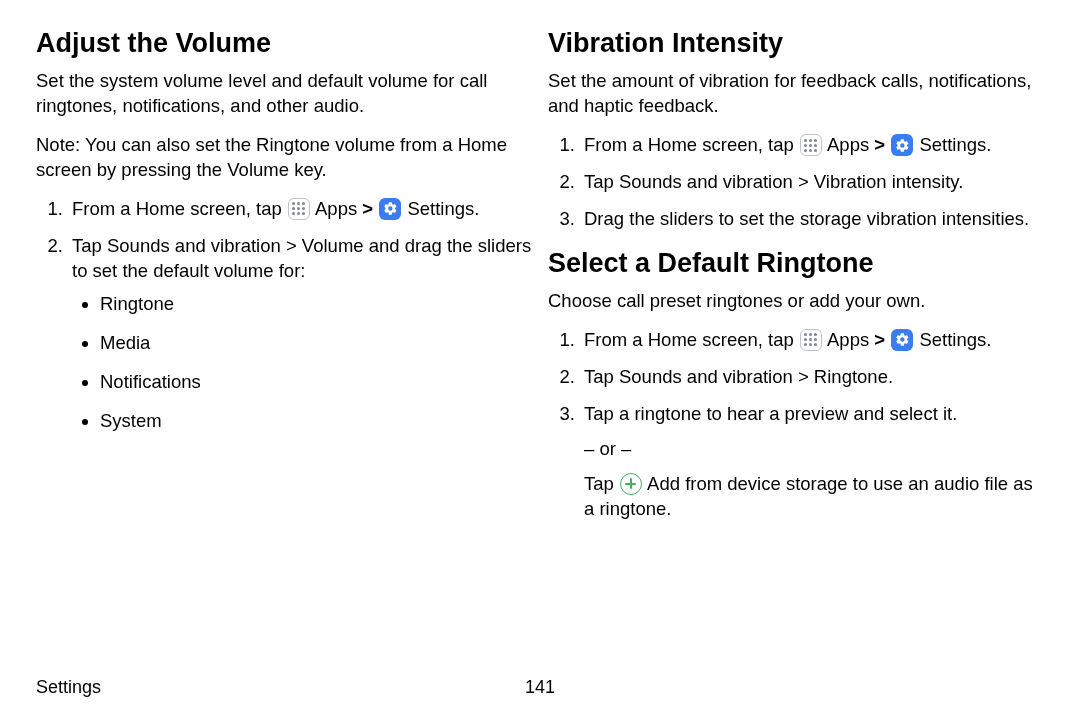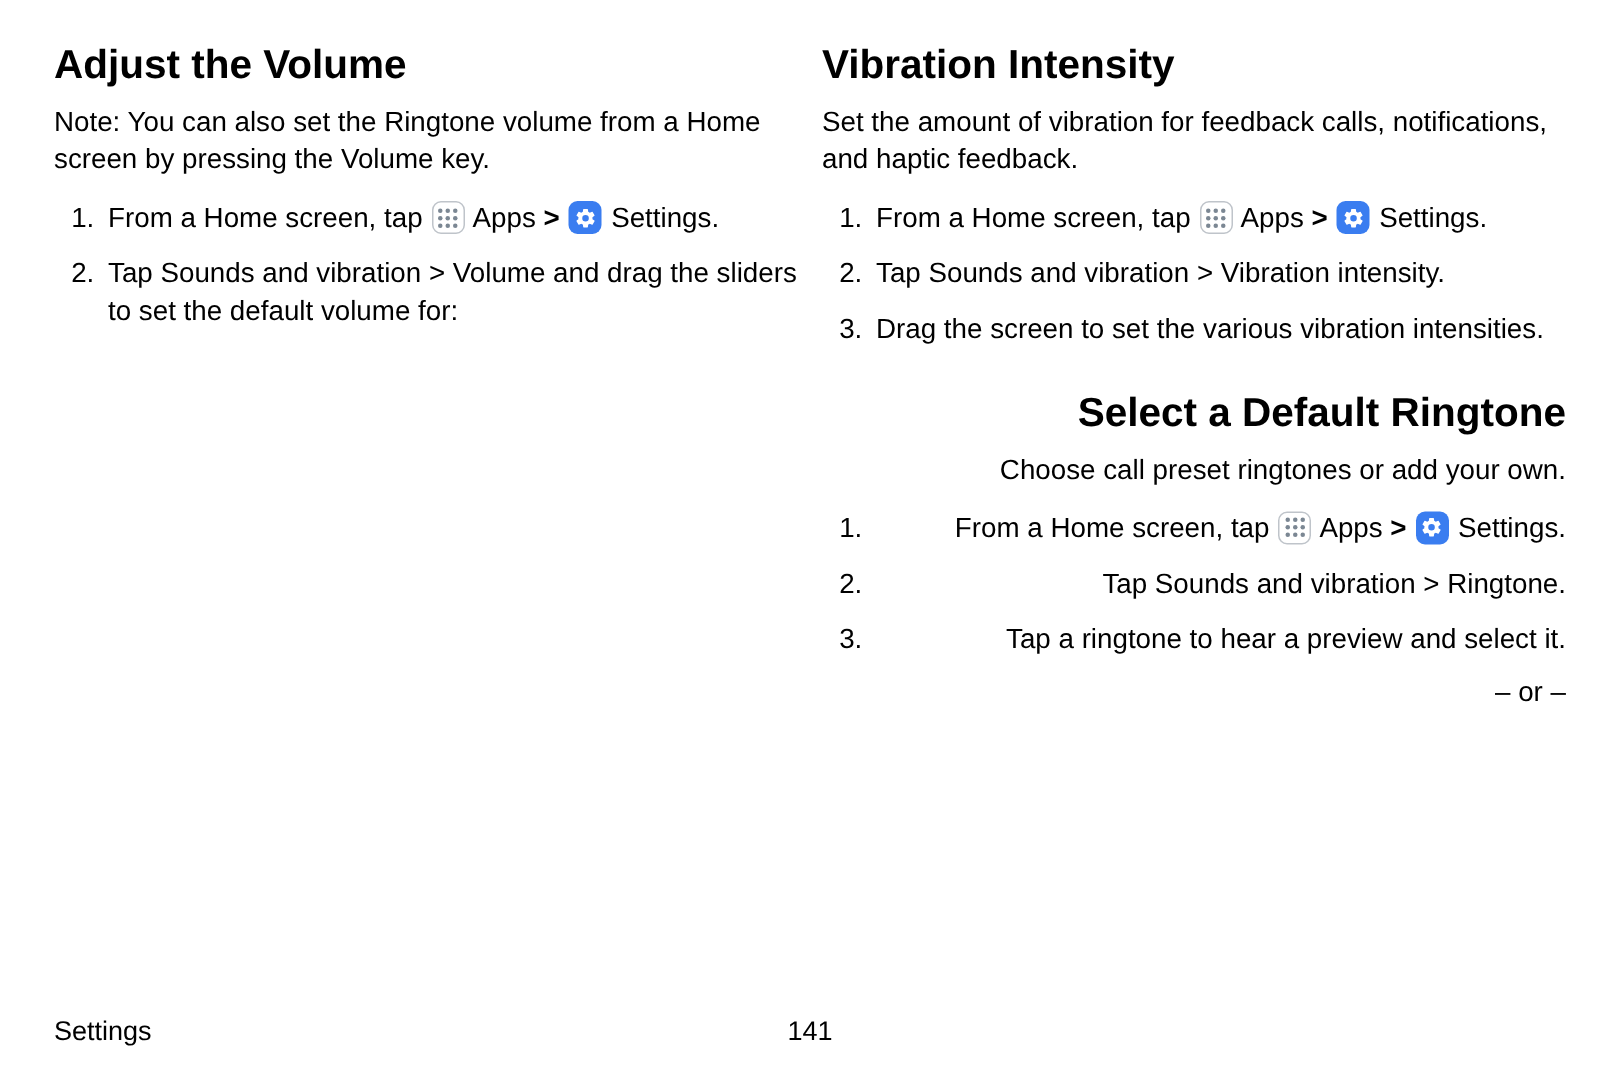--- a/index.html
+++ b/index.html
@@ -19,21 +19,21 @@
   .col {
     flex: 1;
     min-width: 0;
   }
   h2 {
     font-size: 27px;
     font-weight: 700;
     margin-bottom: 10px;
     margin-top: 0;
   }
-  .section + .section { margin-top: 28px; text-align: right; }
+  .section + .section { margin-top: 16px; }
   p {
     font-size: 18.5px;
     line-height: 1.35;
     margin-bottom: 14px;
   }
   ol {
     list-style: decimal;
     padding-left: 32px;
     font-size: 18.5px;
     line-height: 1.35;
@@ -117,20 +117,21 @@
   .footer-center { position:absolute; left:50%; transform:translateX(-50%); }
 </style>
 </head>
 <body>
 
 <div class="columns">
 
   <div class="col">
     <div class="section">
       <h2>Adjust the Volume</h2>
+      <p>Set the system volume level and default volume for call ringtones, notifications, and other audio.</p>
       <p>
         <span class="bold">Note</span><span>: You can also set the Ringtone volume from a Home screen by pressing the </span><span class="bold">Volume</span><span> key.</span>
       </p>
       <ol>
         <li>
           <span>From a Home screen, tap </span>
           <span class="icon apps-icon">
               <span class="apps-grid">
                 <span></span>
                 <span></span>
@@ -147,20 +148,26 @@
           <span class="bold caret">&gt;</span>
           <span class="icon settings-icon">
             <svg width="15" height="15" viewBox="0 0 24 24">
                 <path fill="#fff" d="M19.14,12.94a7,7,0,0,0,.05-.94,7,7,0,0,0-.05-.94l2.11-1.65a.5.5,0,0,0,.12-.64l-2-3.46a.5.5,0,0,0-.61-.22l-2.49,1a7,7,0,0,0-1.63-.94l-.38-2.65A.5.5,0,0,0,13.77,2H9.77a.5.5,0,0,0-.49.42L8.9,5.07a7,7,0,0,0-1.63.94l-2.49-1a.5.5,0,0,0-.61.22l-2,3.46a.5.5,0,0,0,.12.64L4.4,11a7,7,0,0,0-.5.94,7,7,0,0,0,.5.94L2.29,14.53a.5.5,0,0,0-.12.64l2,3.46a.5.5,0,0,0,.61.22l2.49-1a7,7,0,0,0,1.63.94l.38,2.65a.5.5,0,0,0,.49.42h4a.5.5,0,0,0,.49-.42l.38-2.65a7,7,0,0,0,1.63-.94l2.49,1a.5.5,0,0,0,.61-.22l2-3.46a.5.5,0,0,0-.12-.64ZM11.77,15.5A3.5,3.5,0,1,1,15.27,12,3.5,3.5,0,0,1,11.77,15.5Z"></path>
               </svg>
           </span>
           <span class="bold">Settings</span><span>.</span>
         </li>
         <li>
           <span>Tap </span><span class="bold">Sounds and vibration &gt; Volume</span><span> and drag the sliders to set the default volume for:</span>
+          <ul>
+            <li>Ringtone</li>
+            <li>Media</li>
+            <li>Notifications</li>
+            <li>System</li>
+          </ul>
         </li>
       </ol>
     </div>
   </div>
 
   <div class="col">
     <div class="section">
       <h2>Vibration Intensity</h2>
       <p>Set the amount of vibration for feedback calls, notifications, and haptic feedback.</p>
       <ol>
@@ -184,21 +191,21 @@
           <span class="icon settings-icon">
             <svg width="15" height="15" viewBox="0 0 24 24">
                 <path fill="#fff" d="M19.14,12.94a7,7,0,0,0,.05-.94,7,7,0,0,0-.05-.94l2.11-1.65a.5.5,0,0,0,.12-.64l-2-3.46a.5.5,0,0,0-.61-.22l-2.49,1a7,7,0,0,0-1.63-.94l-.38-2.65A.5.5,0,0,0,13.77,2H9.77a.5.5,0,0,0-.49.42L8.9,5.07a7,7,0,0,0-1.63.94l-2.49-1a.5.5,0,0,0-.61.22l-2,3.46a.5.5,0,0,0,.12.64L4.4,11a7,7,0,0,0-.5.94,7,7,0,0,0,.5.94L2.29,14.53a.5.5,0,0,0-.12.64l2,3.46a.5.5,0,0,0,.61.22l2.49-1a7,7,0,0,0,1.63.94l.38,2.65a.5.5,0,0,0,.49.42h4a.5.5,0,0,0,.49-.42l.38-2.65a7,7,0,0,0,1.63-.94l2.49,1a.5.5,0,0,0,.61-.22l2-3.46a.5.5,0,0,0-.12-.64ZM11.77,15.5A3.5,3.5,0,1,1,15.27,12,3.5,3.5,0,0,1,11.77,15.5Z"></path>
               </svg>
           </span>
           <span class="bold">Settings</span><span>.</span>
         </li>
         <li>
           <span>Tap </span><span class="bold">Sounds and vibration &gt; Vibration intensity</span><span>.</span>
         </li>
-        <li>Drag the screen to set the various vibration intensities.</li>
+        <li>Drag the sliders to set the storage vibration intensities.</li>
       </ol>
     </div>
 
     <div class="section">
       <h2>Select a Default Ringtone</h2>
       <p>Choose call preset ringtones or add your own.</p>
       <ol>
         <li>
           <span>From a Home screen, tap </span>
           <span class="icon apps-icon">
@@ -222,20 +229,25 @@
               </svg>
           </span>
           <span class="bold">Settings</span><span>.</span>
         </li>
         <li>
           <span>Tap </span><span class="bold">Sounds and vibration &gt; Ringtone</span><span>.</span>
         </li>
         <li>
           <span>Tap a ringtone to hear a preview and select it.</span>
           <p class="sub">– or –</p>
+          <p class="sub">
+            <span>Tap </span>
+            <span class="icon add-icon"></span>
+            <span class="bold">Add from device storage</span><span> to use an audio file as a ringtone.</span>
+          </p>
         </li>
       </ol>
     </div>
   </div>
 
 </div>
 
 <div class="footer">
   <span>Settings</span>
   <span class="footer-center">141</span>

